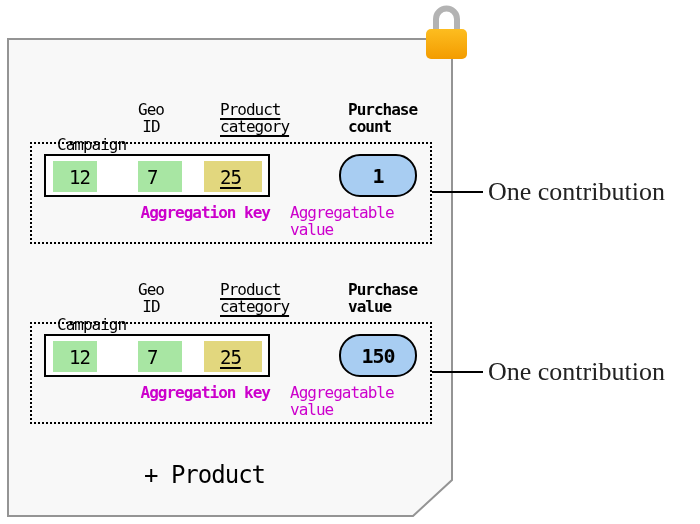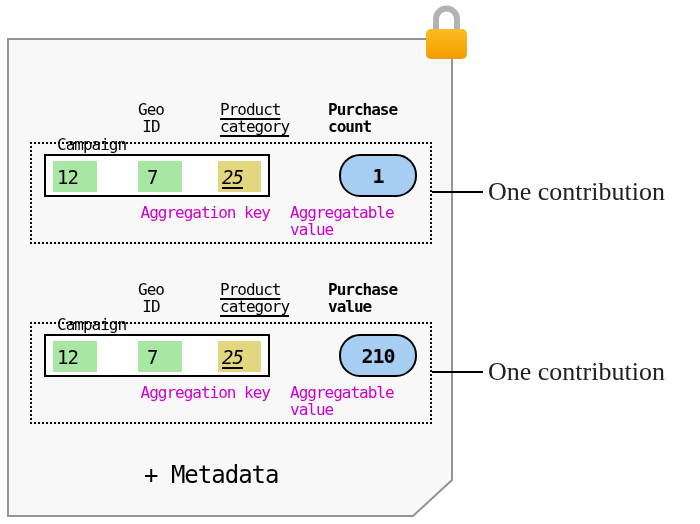--- a/index.html
+++ b/index.html
@@ -17,49 +17,49 @@
   .contribution.row1{top:0;}
   .contribution.row2{top:180px;}
 
   .field-header{
     position:absolute;top:101px;white-space:pre-line;
     font-size:16px;line-height:17px;letter-spacing:-1px;
   }
   .field-header.h1{left:57px;margin-top:35px;}
   .field-header.h2{left:138px;text-align:center;}
   .field-header.h3{left:220px;text-decoration:underline;text-decoration-thickness:1.5px;text-underline-offset:3px;}
-  .field-header.h4{left:328px;font-weight:bold;}
+  .field-header.h4{left:348px;font-weight:bold;}
 
   .dotted-box{
     position:absolute;left:30px;top:142px;width:402px;height:102px;
     border:2px dotted #000;box-sizing:border-box;
   }
   .key-box{
     position:absolute;left:44px;top:154px;width:226px;height:43px;
     border:2.5px solid #000;background:#ffffff;box-sizing:border-box;
   }
   .key-cell{
     position:absolute;top:161px;height:31px;box-sizing:border-box;
-    display:flex;align-items:center;padding-left:4px;
+    display:flex;align-items:center;padding-left:16px;
     font-size:19px;letter-spacing:-1px;
   }
   .key-cell.c1{left:53px;width:44px;background:var(--key-cell-green,#a8e6a3);}
   .key-cell.c2{left:138px;width:44px;background:var(--key-cell-green,#a8e6a3);padding-left:9px;}
-  .key-cell.c3{left:218px;width:43px;background:var(--key-cell-khaki,#e2d77e);font-style:italic;}
+  .key-cell.c3{left:204px;width:58px;background:var(--key-cell-khaki,#e2d77e);}
   .key-cell.c3 span{text-decoration:underline;text-decoration-thickness:2px;text-underline-offset:3px;}
 
   .value-pill{
     position:absolute;left:339px;top:154px;width:78px;height:43px;
     background:var(--value-pill-blue,#a8cdf2);border:2px solid #000;border-radius:21px;
     box-sizing:border-box;display:flex;align-items:center;justify-content:center;
     font-size:20px;font-weight:bold;letter-spacing:-1px;
   }
 
   .magenta{color:var(--label-magenta,#cc00cc);font-size:16px;line-height:17px;letter-spacing:-1px;}
-  .agg-key-label{position:absolute;left:44px;top:204px;width:226px;text-align:right;}
+  .agg-key-label{position:absolute;left:44px;top:204px;width:226px;text-align:right;font-weight:bold;}
   .agg-value-label{position:absolute;left:290px;top:204px;width:127px;text-align:left;white-space:pre-line;}
 
   .connector{position:absolute;left:432px;top:191px;width:51px;height:2px;background:#000;}
   .annotation{
     position:absolute;left:488px;top:176px;height:32px;line-height:32px;
     font-family:Liberation Serif, serif;font-size:26px;color:#222;white-space:nowrap;
   }
 
   .metadata-note{position:absolute;left:144px;top:461px;font-size:24px;letter-spacing:-1px;}
 </style>
@@ -123,24 +123,24 @@
 
     <div class="dotted-box"></div>
     <div class="key-box"></div>
 
     <div class="key-cell c1">12</div>
     <div class="key-cell c2">7</div>
     <div class="key-cell c3">
         <span>25</span>
       </div>
 
-    <div class="value-pill">210</div>
+    <div class="value-pill">150</div>
 
     <div class="magenta agg-key-label">Aggregation key</div>
     <div class="magenta agg-value-label">Aggregatable
 value</div>
 
     <div class="connector"></div>
     <div class="annotation">One contribution</div>
   </div>
 
-  <div class="metadata-note">+ Metadata</div>
+  <div class="metadata-note">+ Product</div>
 </div>
 
 </body></html>

